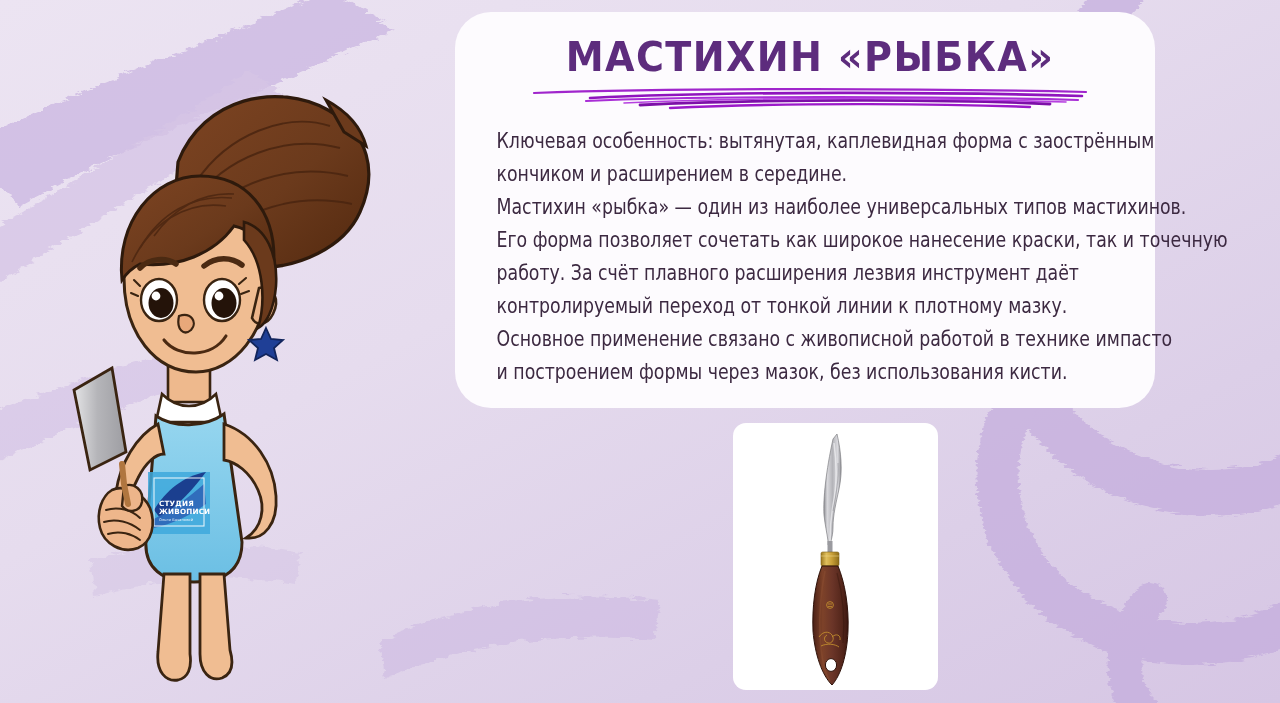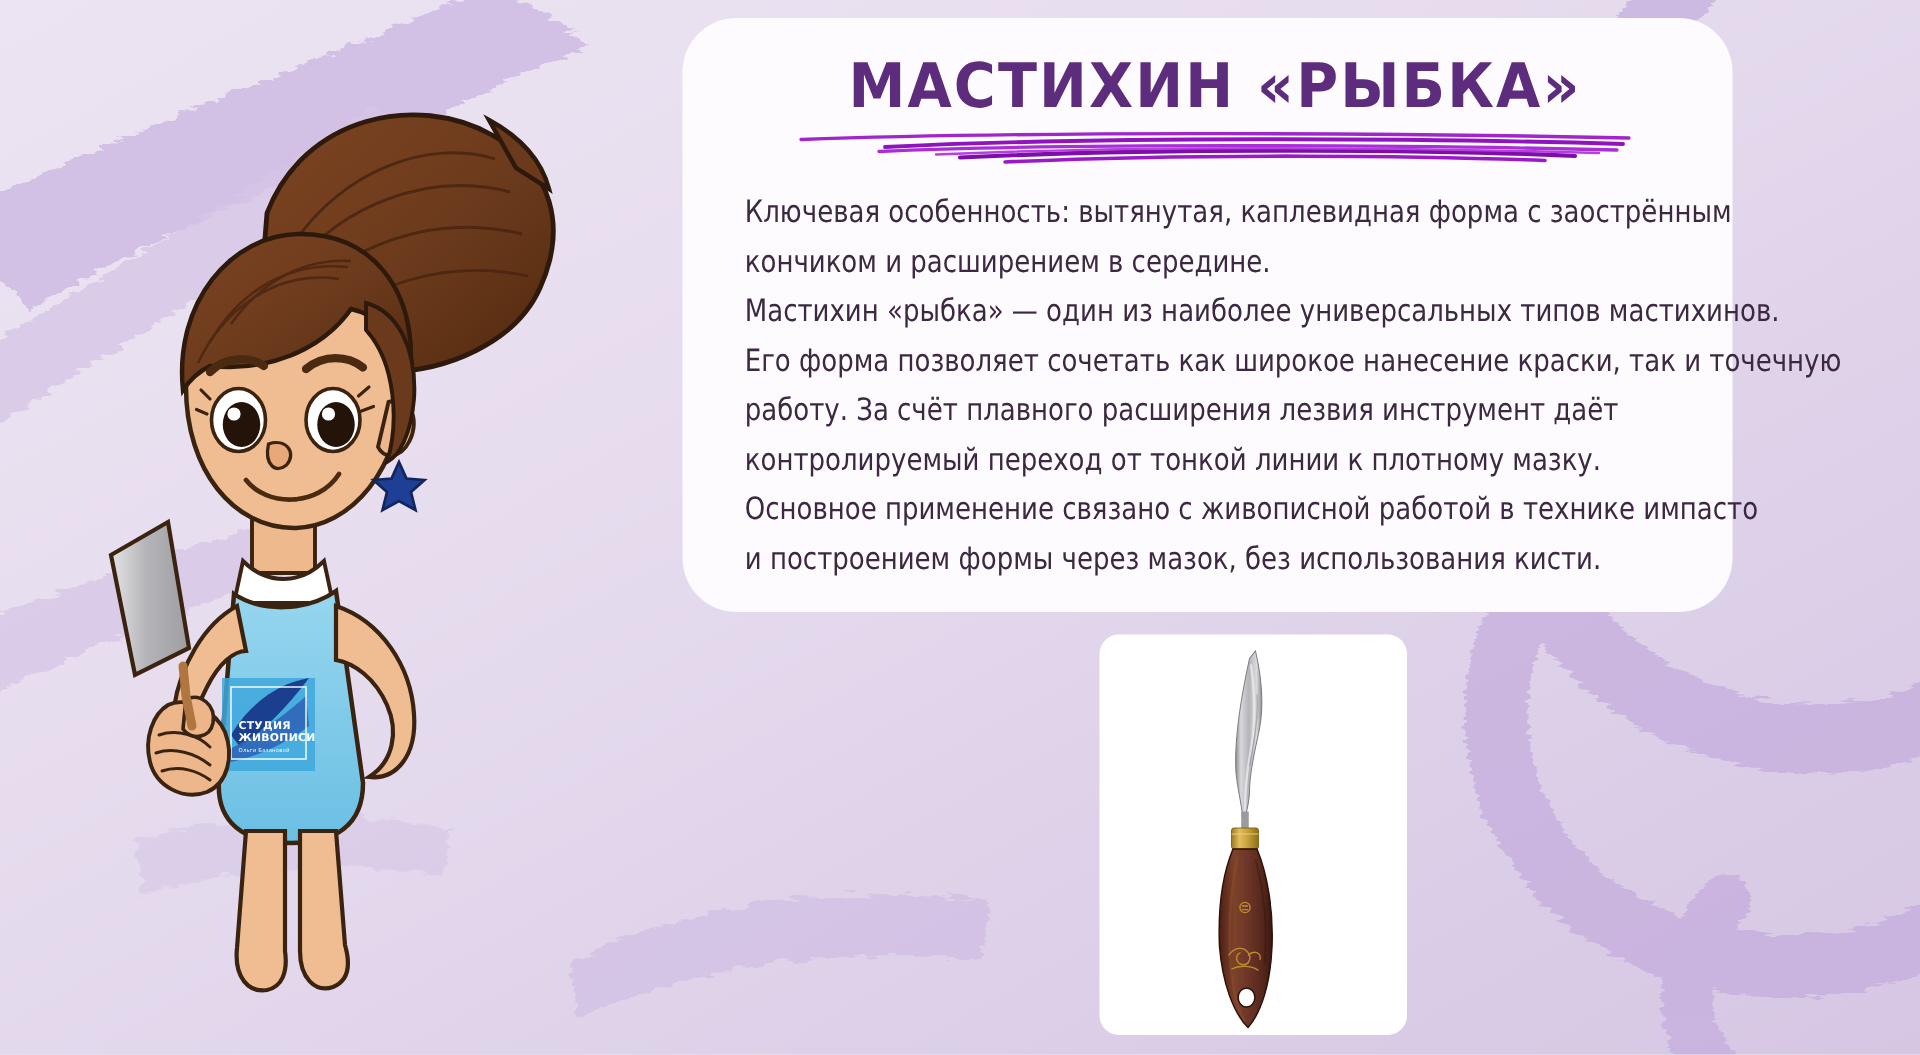--- a/index.html
+++ b/index.html
@@ -90,21 +90,21 @@
     border-radius: 13px;
     overflow: hidden;
   }
 
   .product-card svg { display: block; width: 100%; height: 100%; }
 
   
   .mascot {
     position: absolute;
     left: 28px;
-    top: 52px;
+    top: 72px;
     width: 350px;
     height: 620px;
     pointer-events: none;
   }
   .mascot svg { display: block; width: 100%; height: 100%; }
 
   .logo-text-1 {
     font-family: "DejaVu Sans", sans-serif;
     font-size: 7.2px;
     font-weight: 700;

